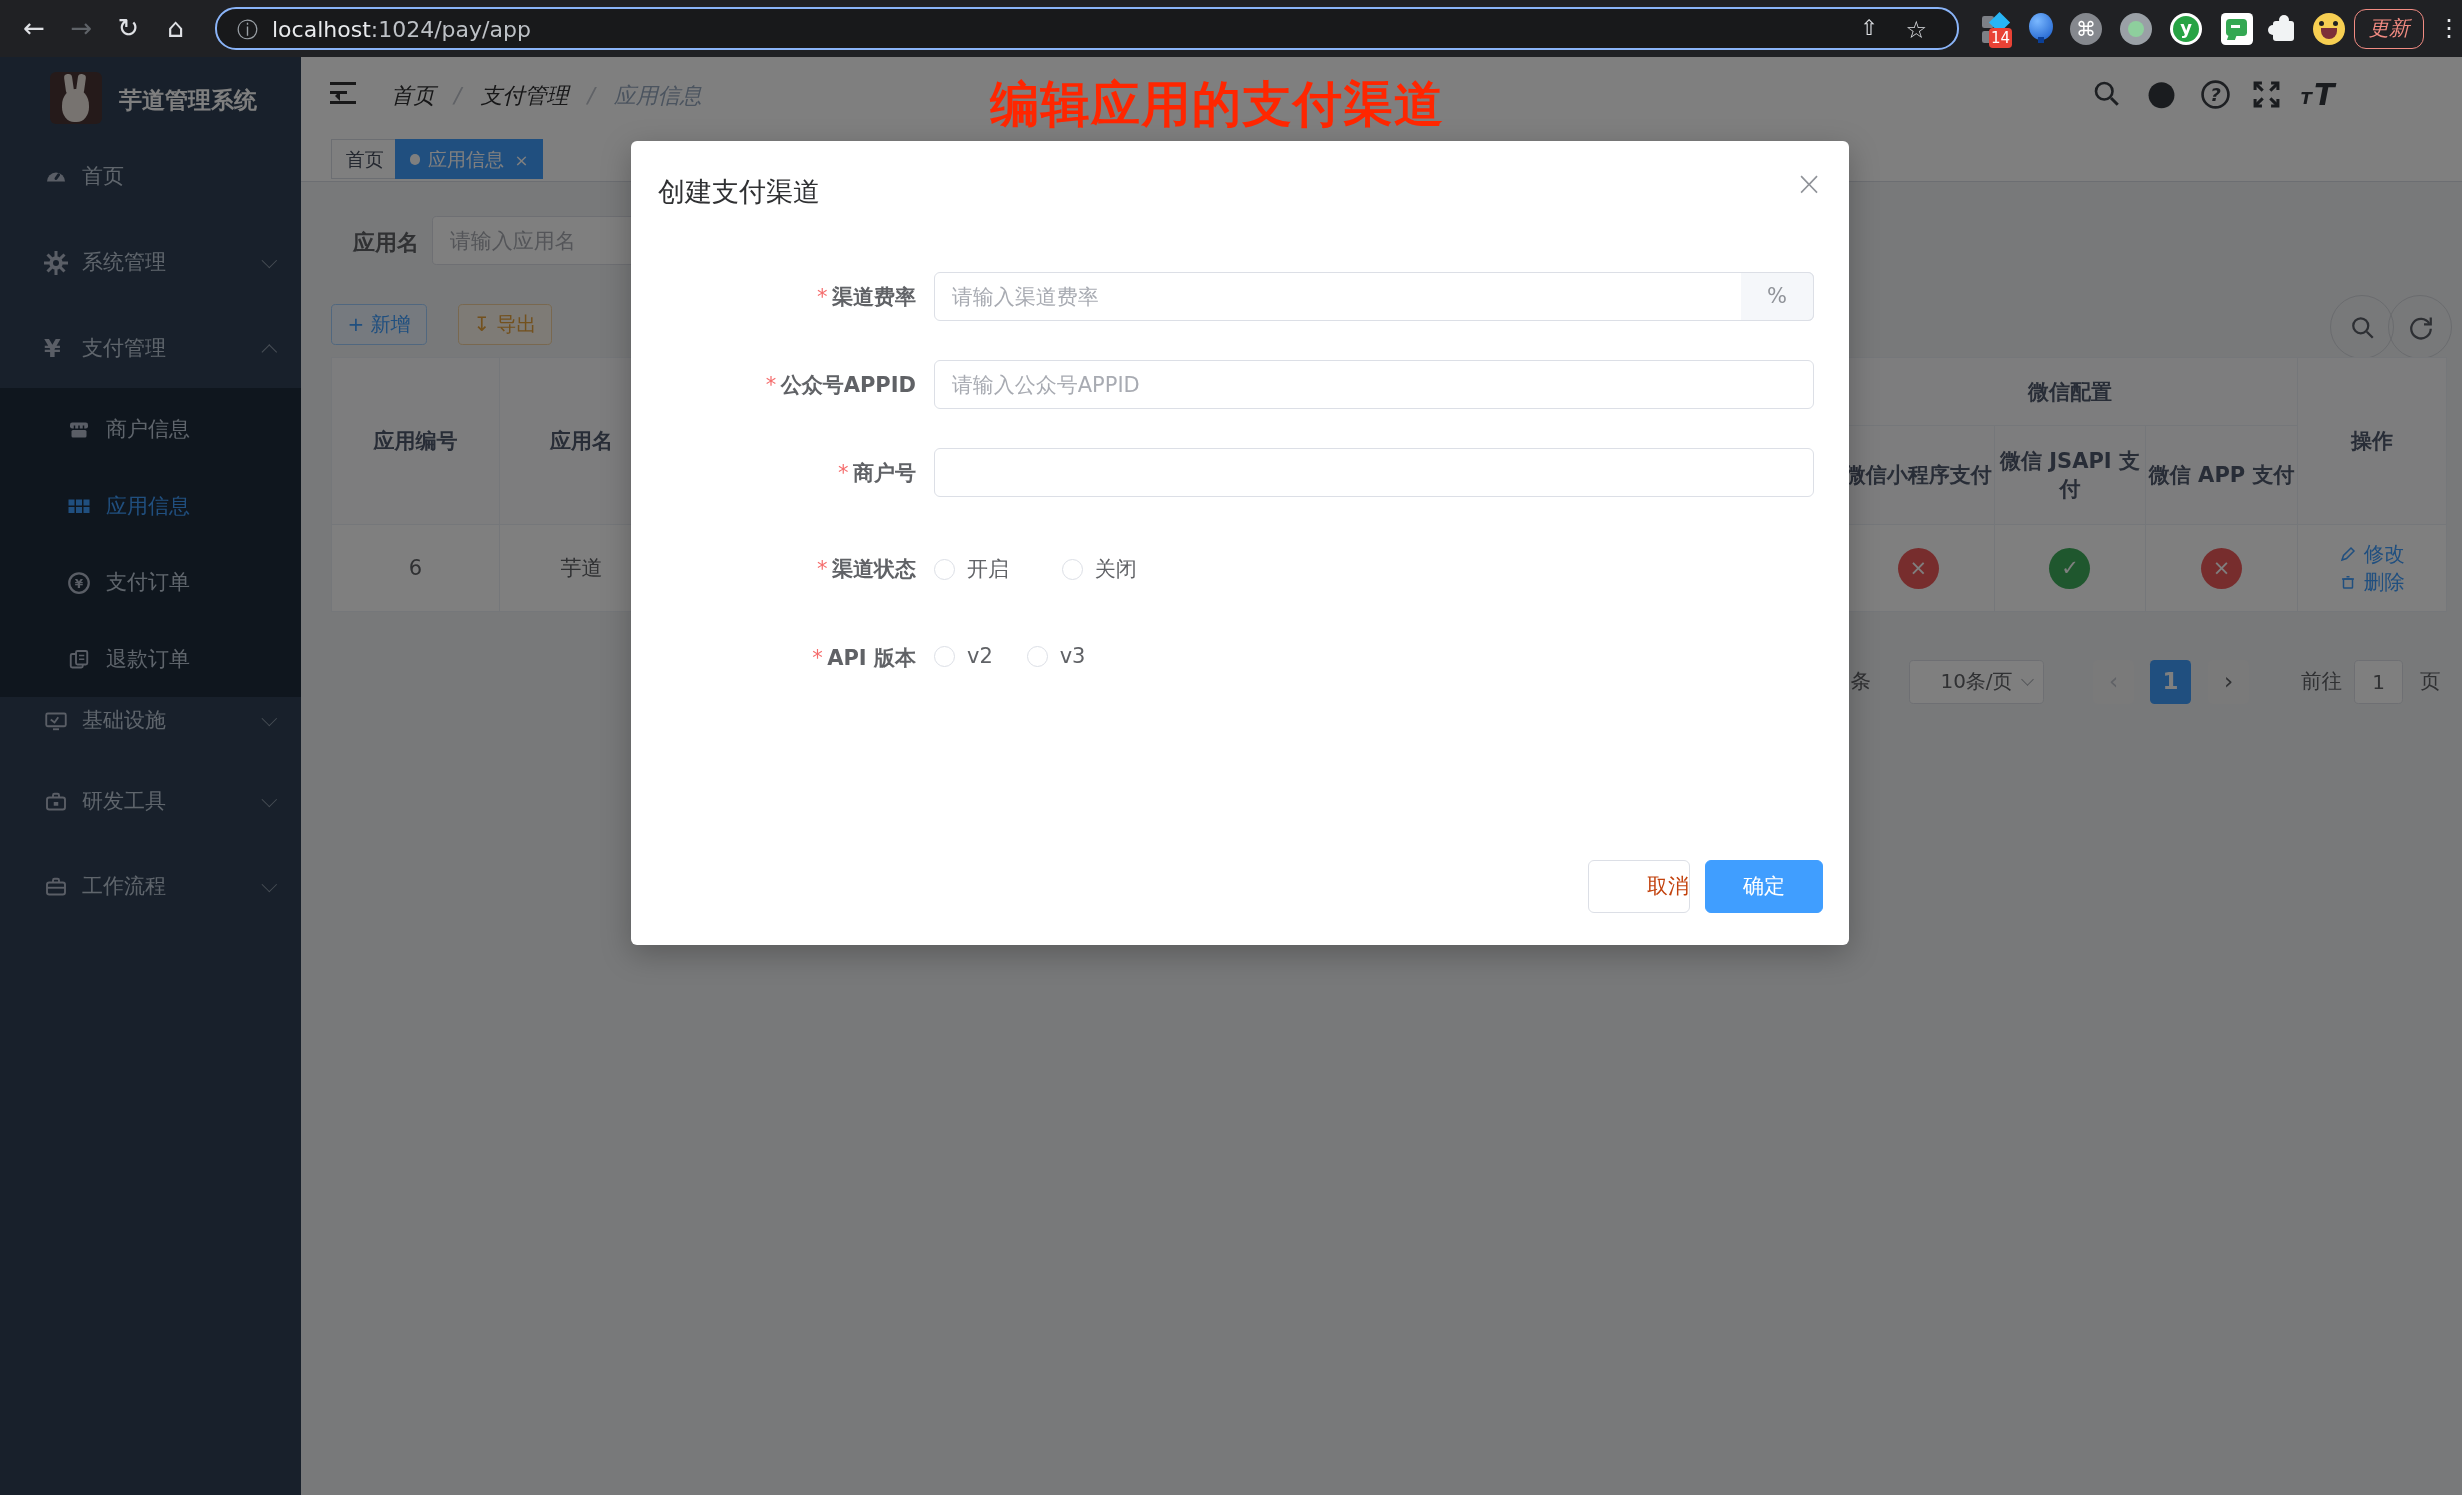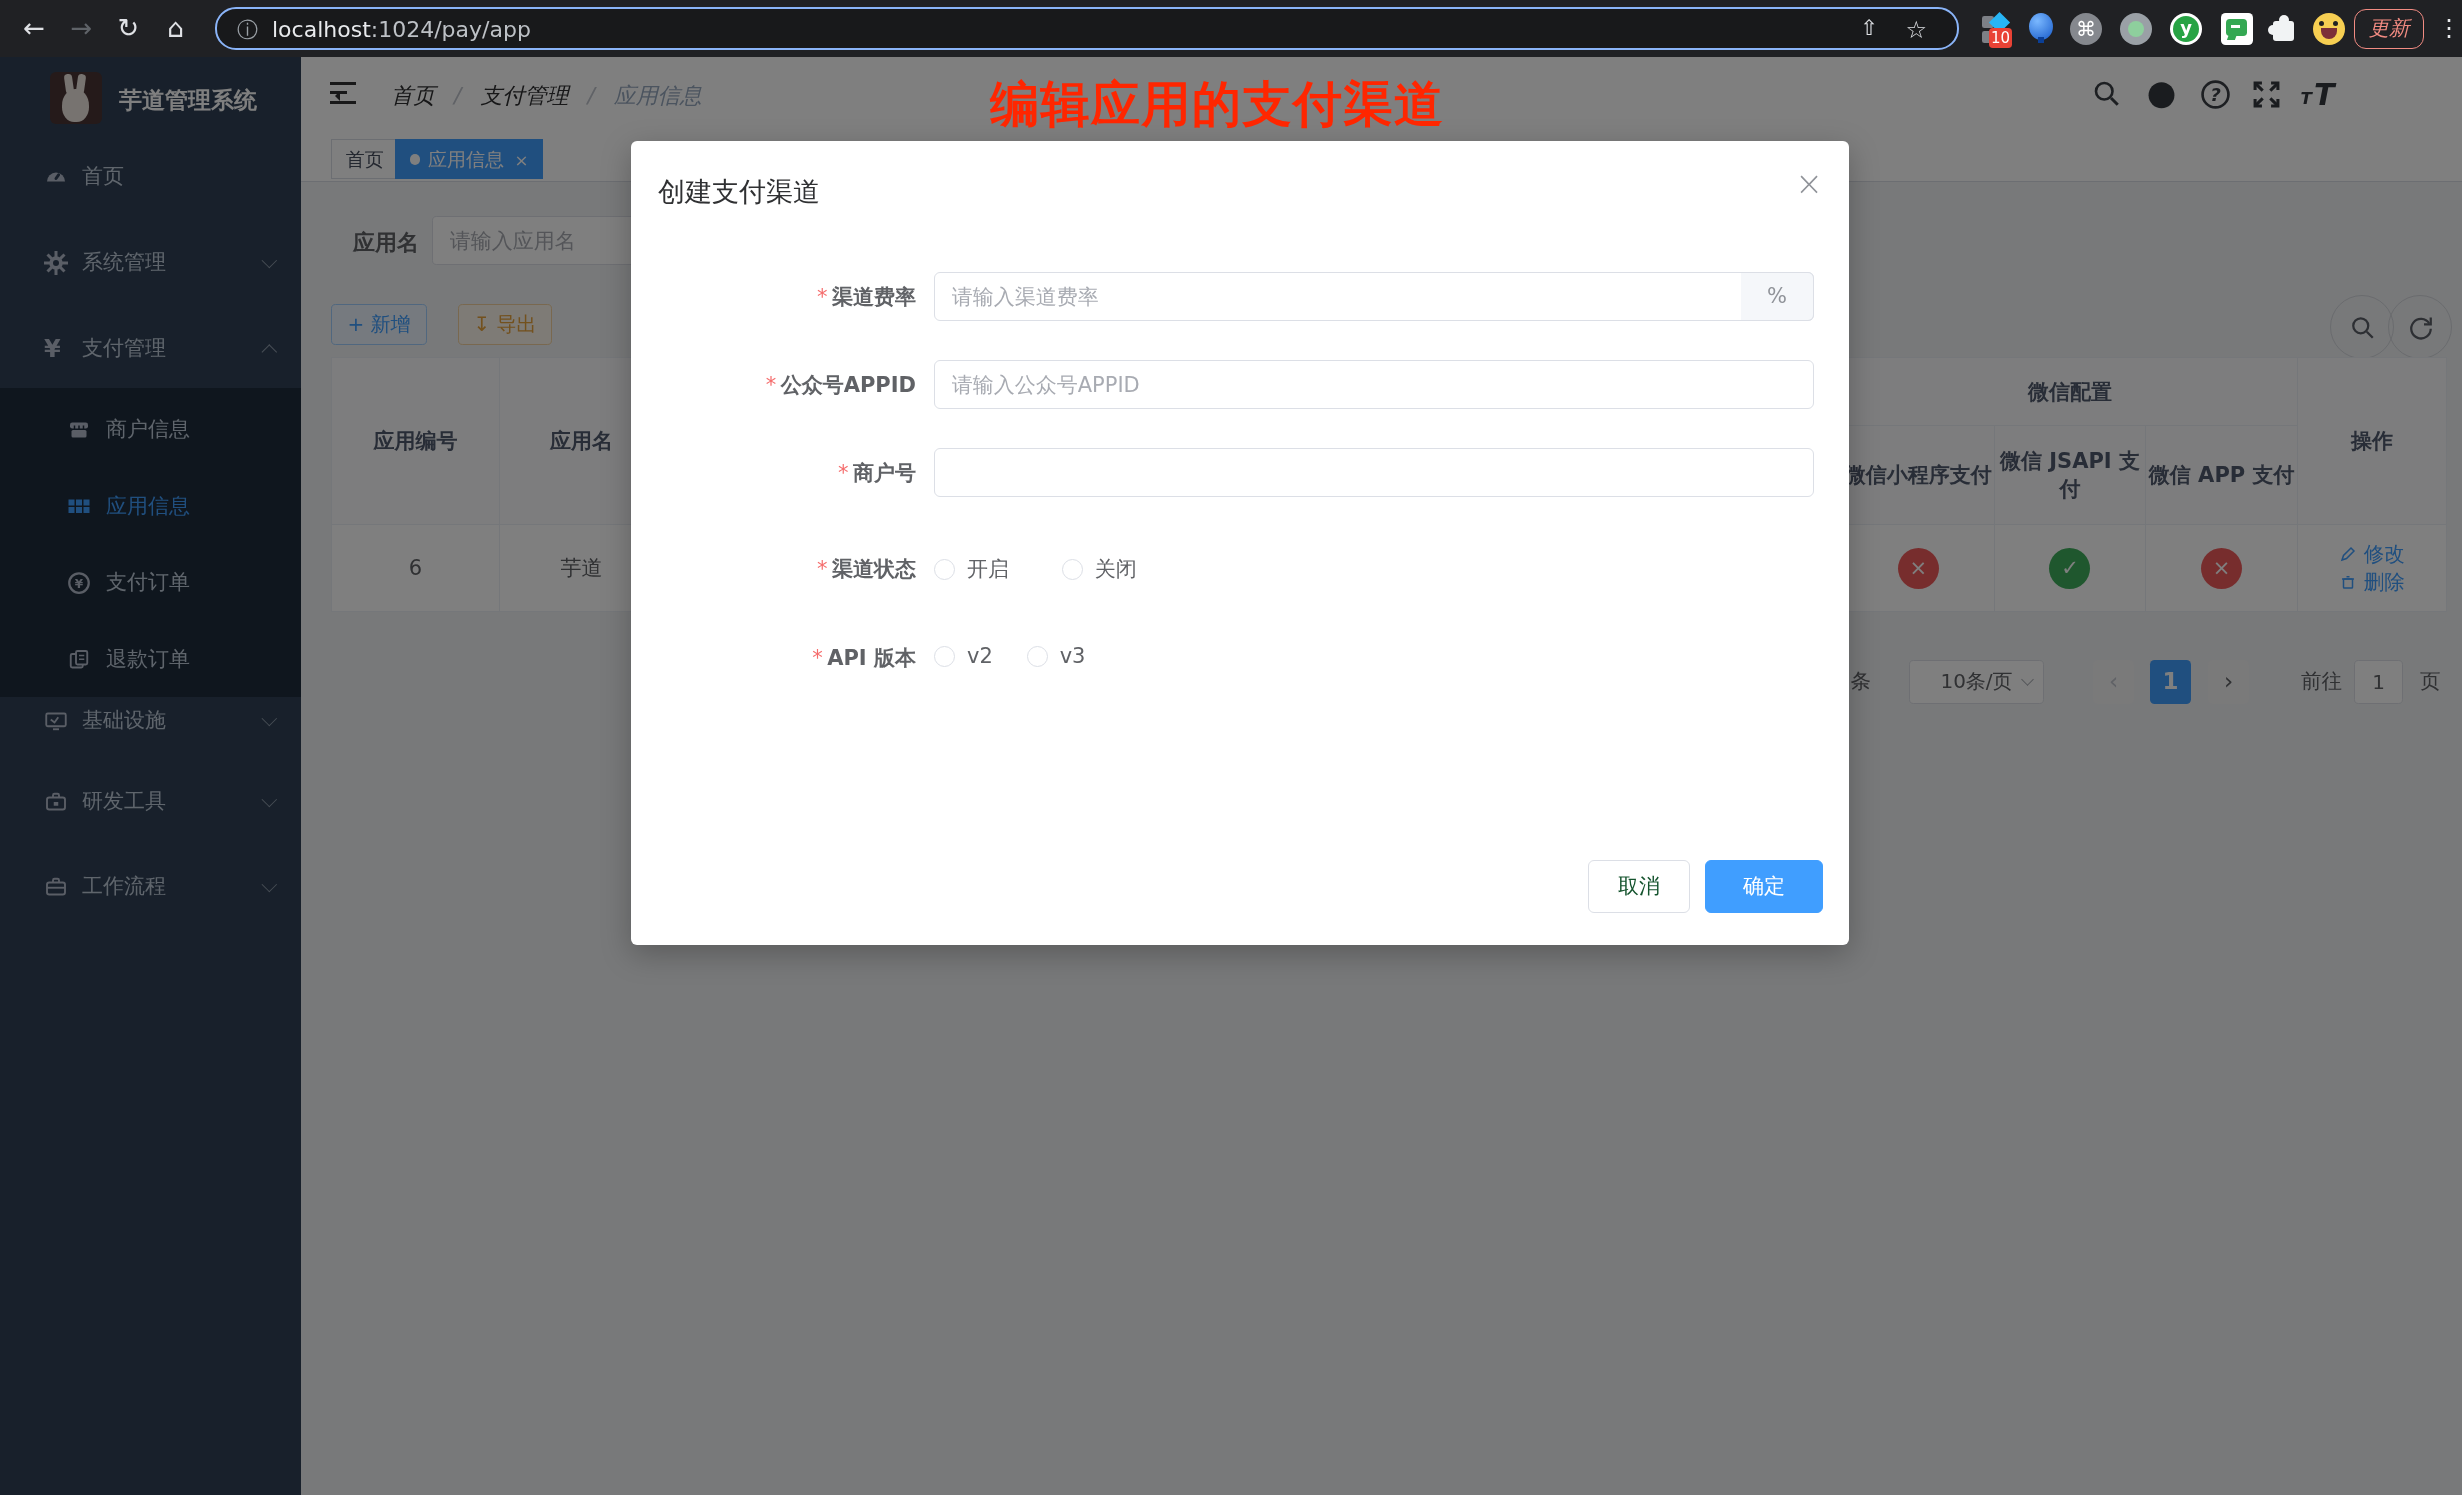--- a/index.html
+++ b/index.html
@@ -89,21 +89,21 @@
   .frow { position:absolute; left:0; width:1218px; }
   .flabel { position:absolute; left:0; width:285px; text-align:right; font-size:21px; font-weight:700; color:#606266; }
   .flabel .star { color:#f56c6c; margin-right:4.6px; font-weight:400; }
   .finput { position:absolute; left:303px; width:880px; height:49px; border:1.5px solid #dcdfe6; border-radius:6px; font-size:21px; padding:0 16.7px; color:#606266; background:#fff; }
   .finput::placeholder { color:#a8abb2; }
   .finput.with-suffix { padding-right:84px; }
   #pctBox { position:absolute; left:1110px; width:73px; height:49px; background:#f5f7fa; border:1.5px solid #dcdfe6; border-left:none; border-radius:0 6px 6px 0; color:#909399; font-size:21px; text-align:center; line-height:46px; }
   .radio { display:inline-flex; align-items:center; margin-right:49px; font-size:21px; color:#606266; }
   .radio .rc { width:21px; height:21px; border:1.5px solid #dcdfe6; border-radius:50%; background:#fff; margin-right:12px; }
   .mbtn { position:absolute; top:719px; height:53px; border-radius:6px; font-size:21px; text-align:center; line-height:50px; cursor:pointer; }
-  #mCancel { left:957px; width:102px; background:#fff; border:1.5px solid #dcdfe6; color:#14532d; }
+  #mCancel { left:957px; width:102px; background:#fff; border:1.5px solid #dcdfe6; color:#c2410c;text-align:right; }
   #mOk { left:1074px; width:118px; background:#409eff; border:1.5px solid #409eff; color:#fff; }
   
   #annot { position:absolute; left:990px; top:72px; z-index:30; font-size:49px; font-weight:900; color:#ff2600; letter-spacing:1.5px; white-space:nowrap; }
   svg { display:block; }
 </style>
 </head>
 <body>
 
 <div id="chrome">
   <div class="nav-ic" style="left:16.7px">←</div>
@@ -115,21 +115,21 @@
     <span class="info">ⓘ</span>
     <span class="url"><span>localhost</span><span class="rest">:1024/pay/app</span></span>
     <span class="pill-ic" style="right:79px">⇧</span>
     <span class="pill-ic" style="right:30px; font-size:24px;">☆</span>
   </div>
 
   <div class="ext" style="left:1980px">
     <div class="abs" style="left:1.5px;top:3px;width:12px;height:12px;background:#7d8086;border-radius:2.3px"></div>
     <div class="abs" style="left:1.5px;top:18px;width:12px;height:12px;background:#7d8086;border-radius:2.3px"></div>
     <div class="abs" style="left:12px;top:1.5px;width:15px;height:15px;background:#28b5f5;transform:rotate(45deg)"></div>
-    <div class="abs" style="left:9px;top:15px;width:23px;height:20px;background:#e94235;border-radius:3.8px;color:#fff;font-size:15px;text-align:center;line-height:20px">10</div>
+    <div class="abs" style="left:9px;top:15px;width:23px;height:20px;background:#e94235;border-radius:3.8px;color:#fff;font-size:15px;text-align:center;line-height:20px">14</div>
   </div>
   <div class="ext" style="left:2026px">
     <div class="abs circ" style="left:3px;top:0;width:24px;height:27px;background:radial-gradient(circle at 35% 30%,#7ab8ff,#1559c9)"></div>
     <div class="abs" style="left:12px;top:24px;width:6px;height:6px;background:#0b3f96"></div>
   </div>
   <div class="ext circ" style="left:2070px;background:#85888e;color:#fff;font-size:20px;text-align:center;line-height:32px">⌘</div>
   <div class="ext circ" style="left:2120px;background:#9aa0a6">
     <div class="abs circ" style="left:7.6px;top:7.6px;width:16.7px;height:16.7px;background:#8ecf9d"></div>
   </div>
   <div class="ext circ" style="left:2170px;background:#fff">

